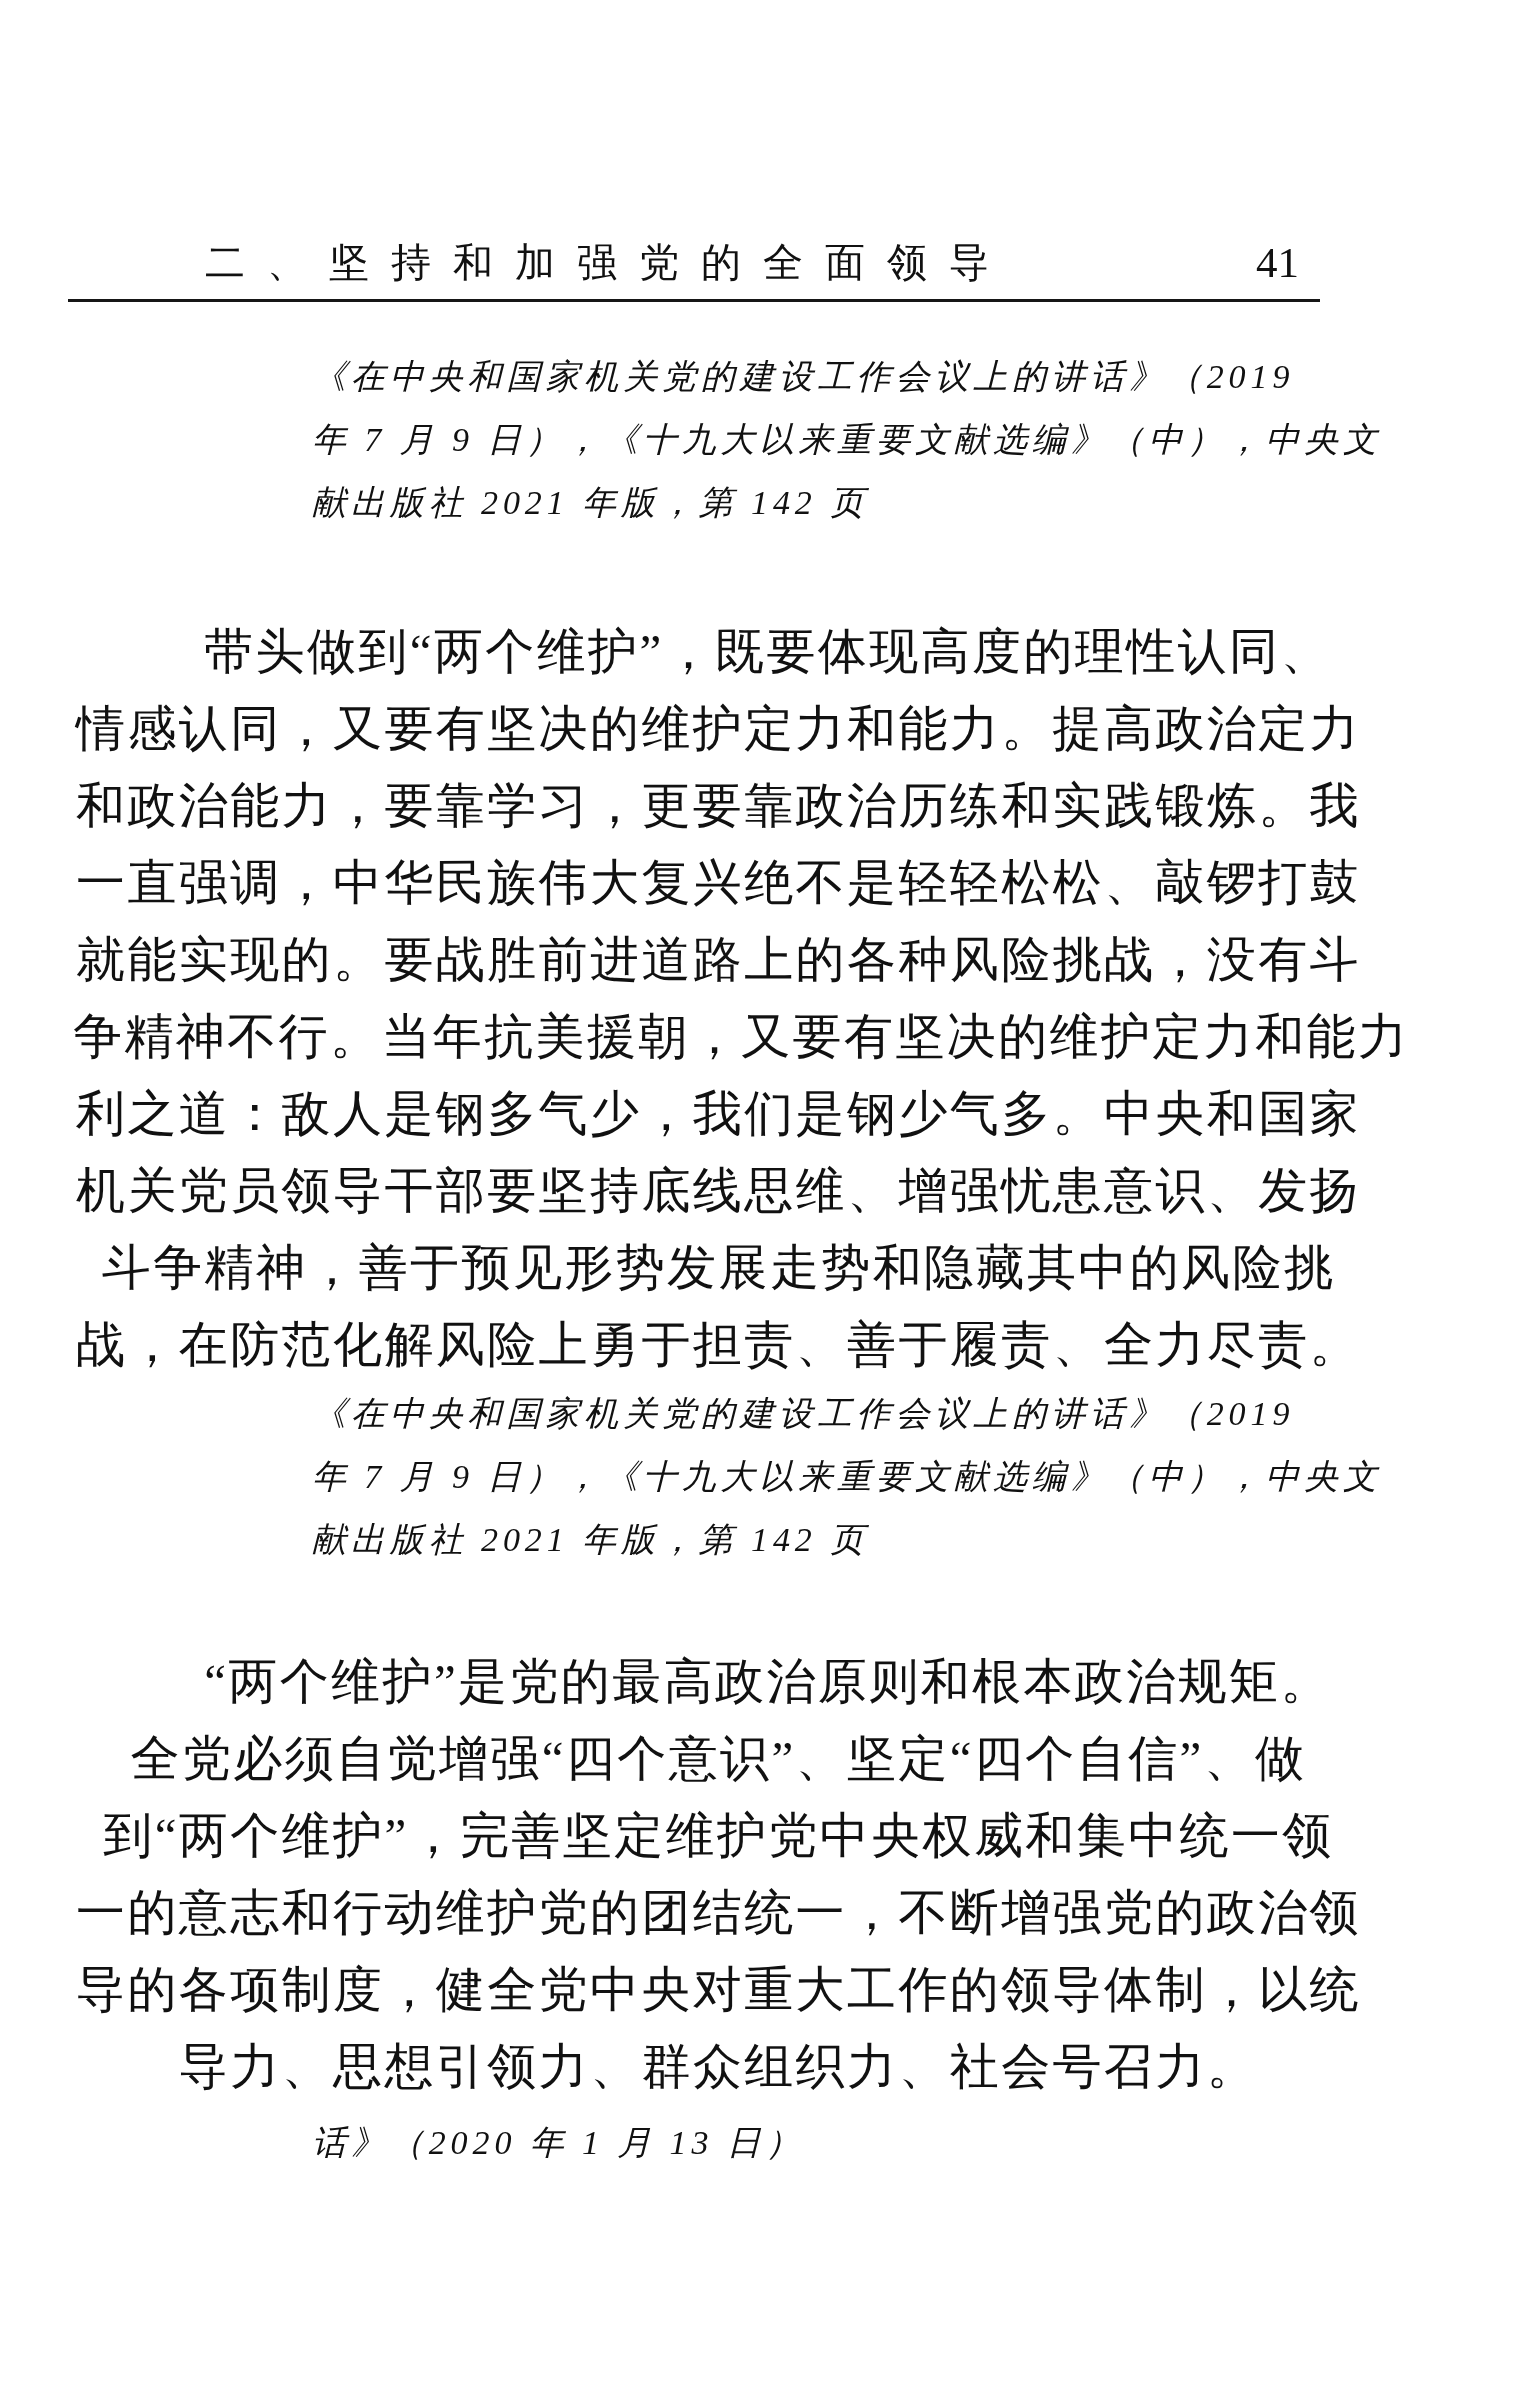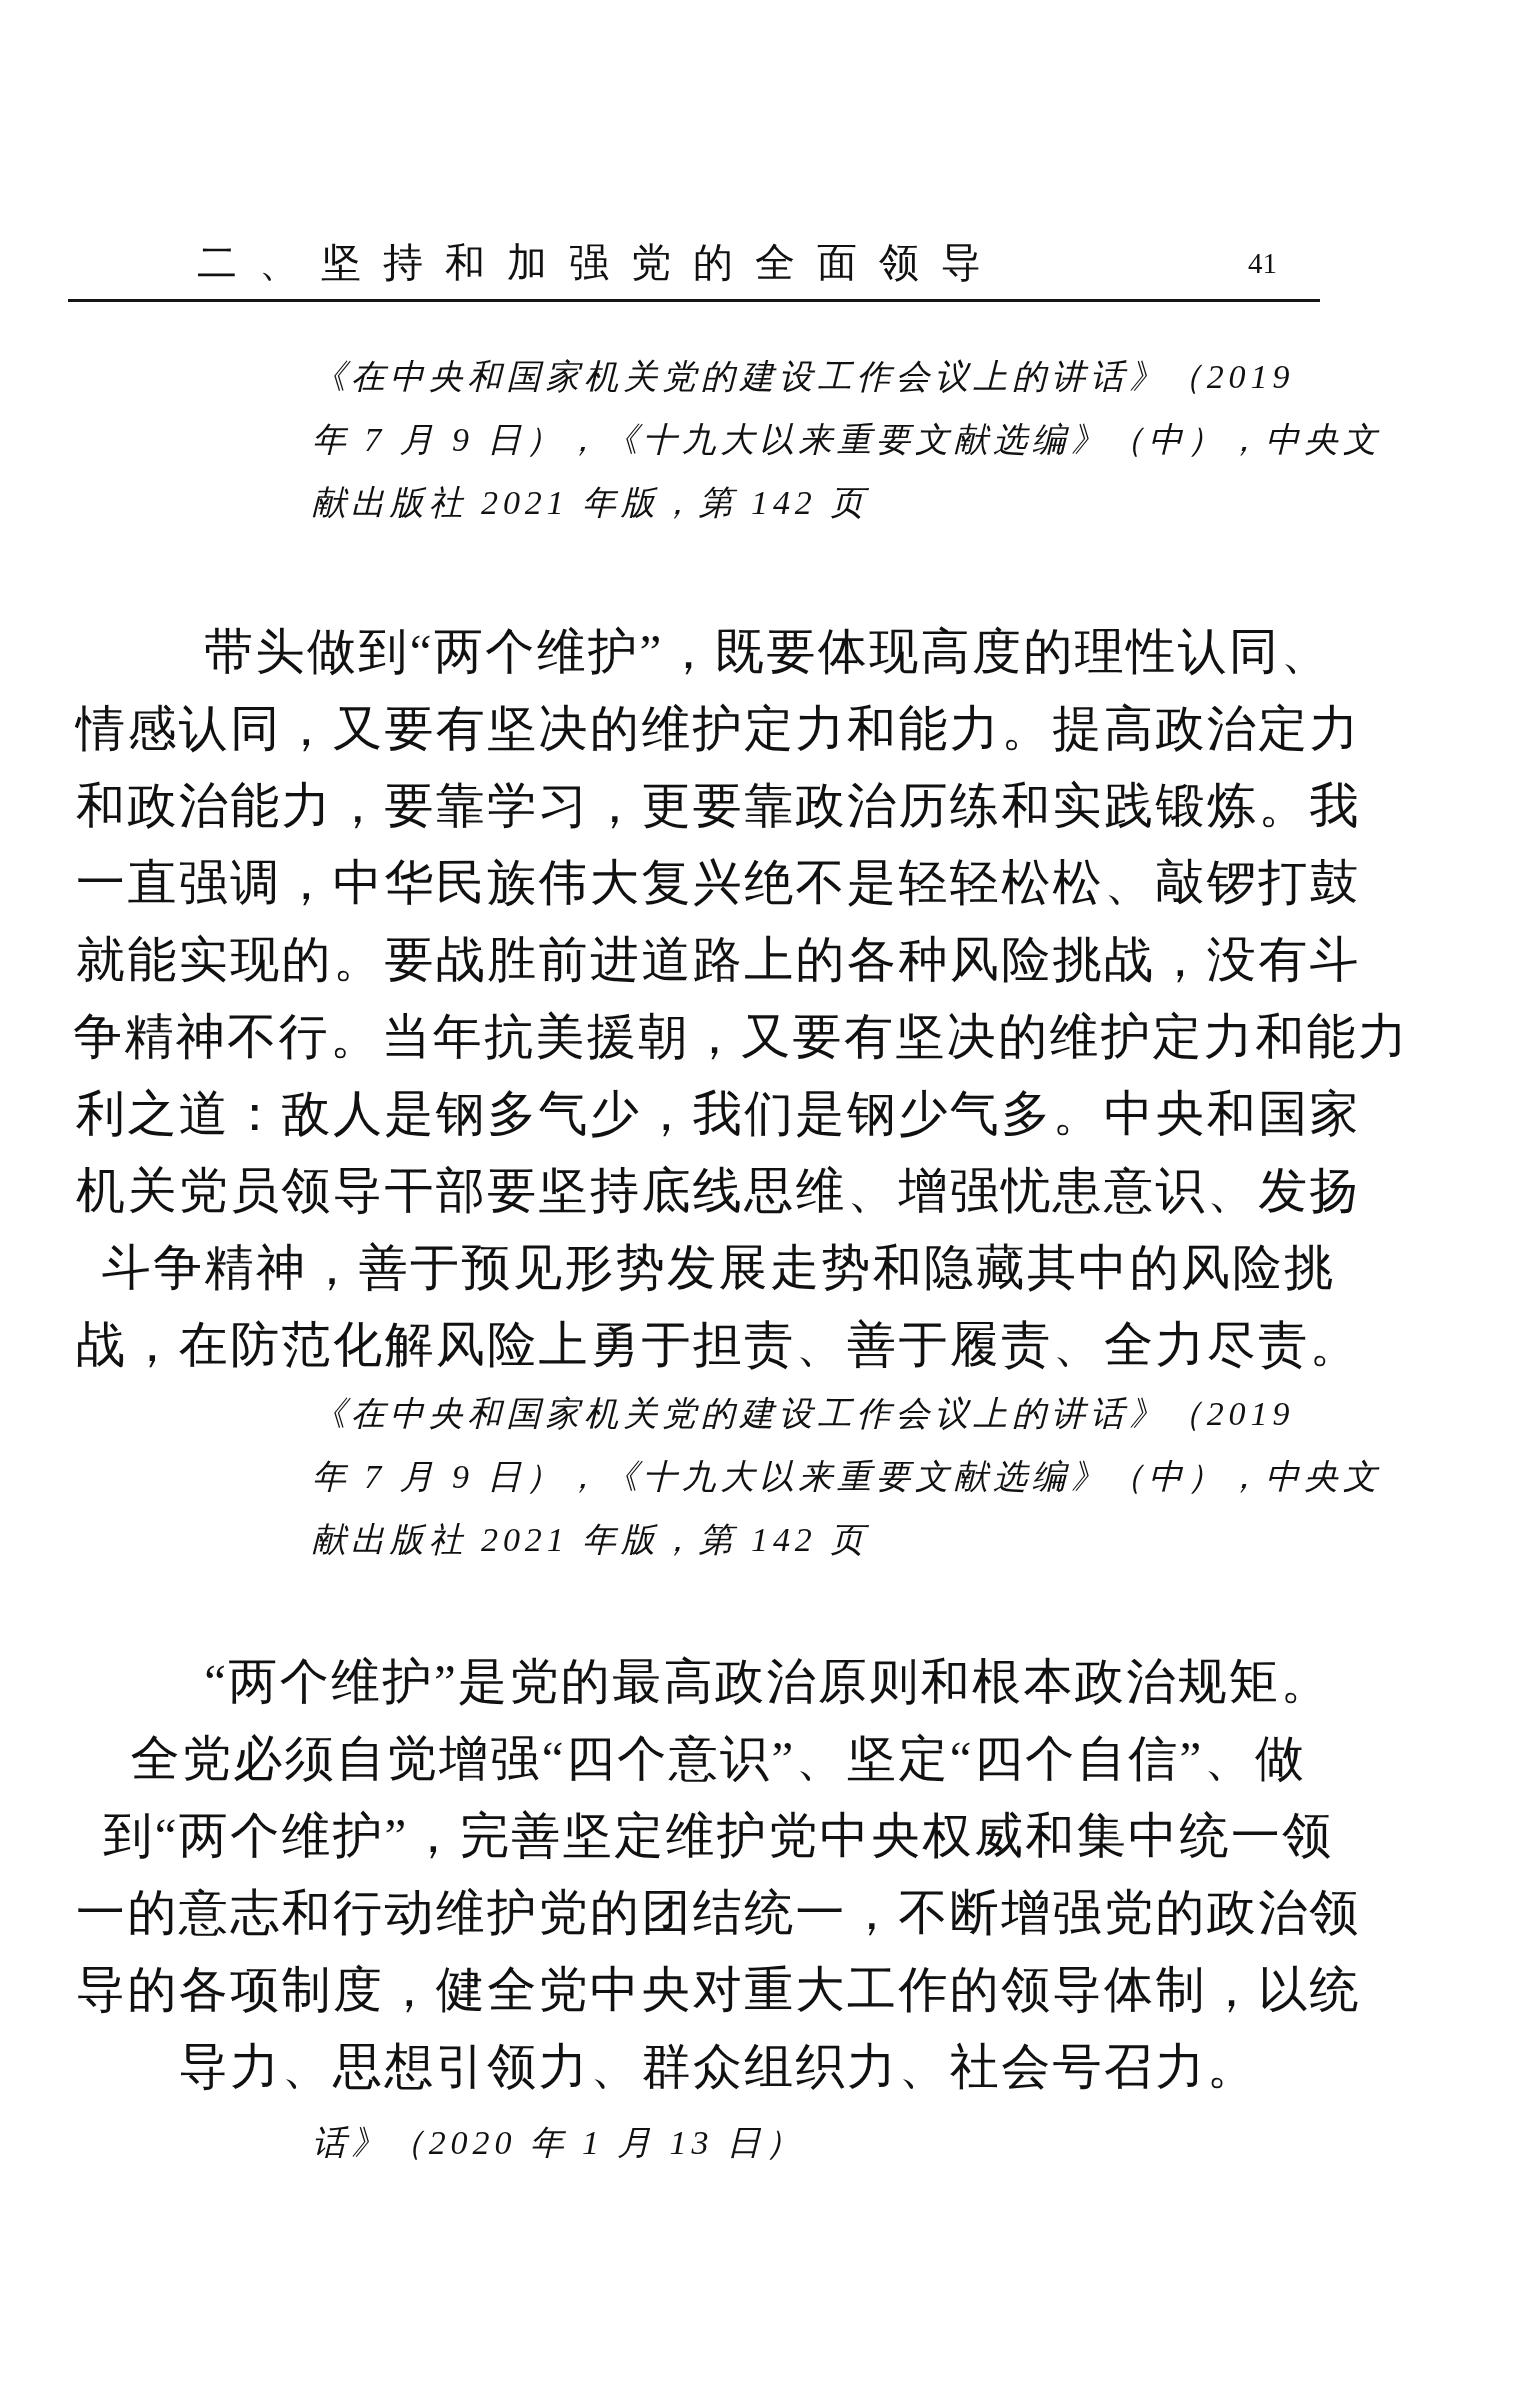--- a/index.html
+++ b/index.html
@@ -14,38 +14,38 @@
     margin: 0 auto;
     background: #ffffff;
     font-family: "Liberation Serif", "DejaVu Serif", serif;
     color: #111111;
     overflow: hidden;
   }
   
   .running-head {
     position: absolute;
     top: 236px;
-    left: 0;
+    left: 8px;
     width: 1416px;
     height: 58px;
   }
   .head-title {
     position: absolute;
     left: 197px;
     top: 0;
     font-size: 40px;
     letter-spacing: 22px;
     white-space: nowrap;
     line-height: 54px;
   }
   .head-pagenum {
     position: absolute;
     left: 1248px;
     top: 0;
-    font-size: 29px;
+    font-size: 43px;
     line-height: 54px;
   }
   .head-rule {
     position: absolute;
     top: 299px;
     left: 68px;
     width: 1252px;
     height: 2.9px;
     background: #161616;
   }

